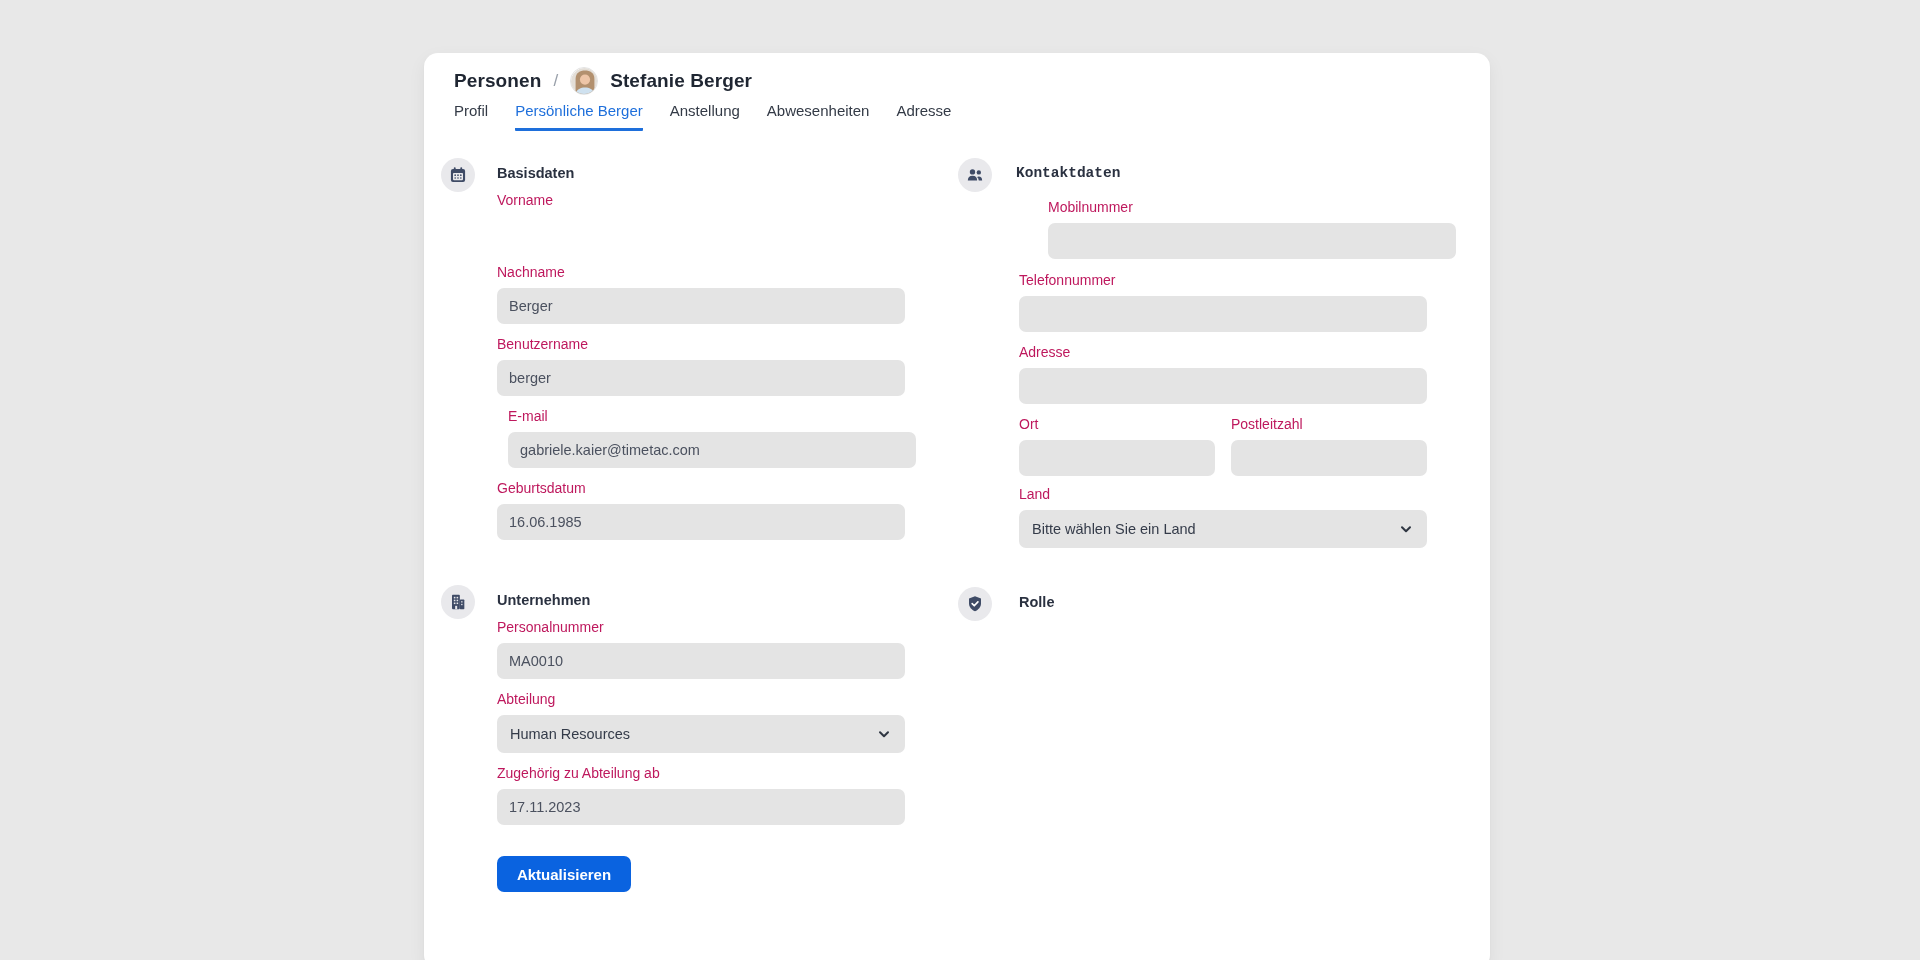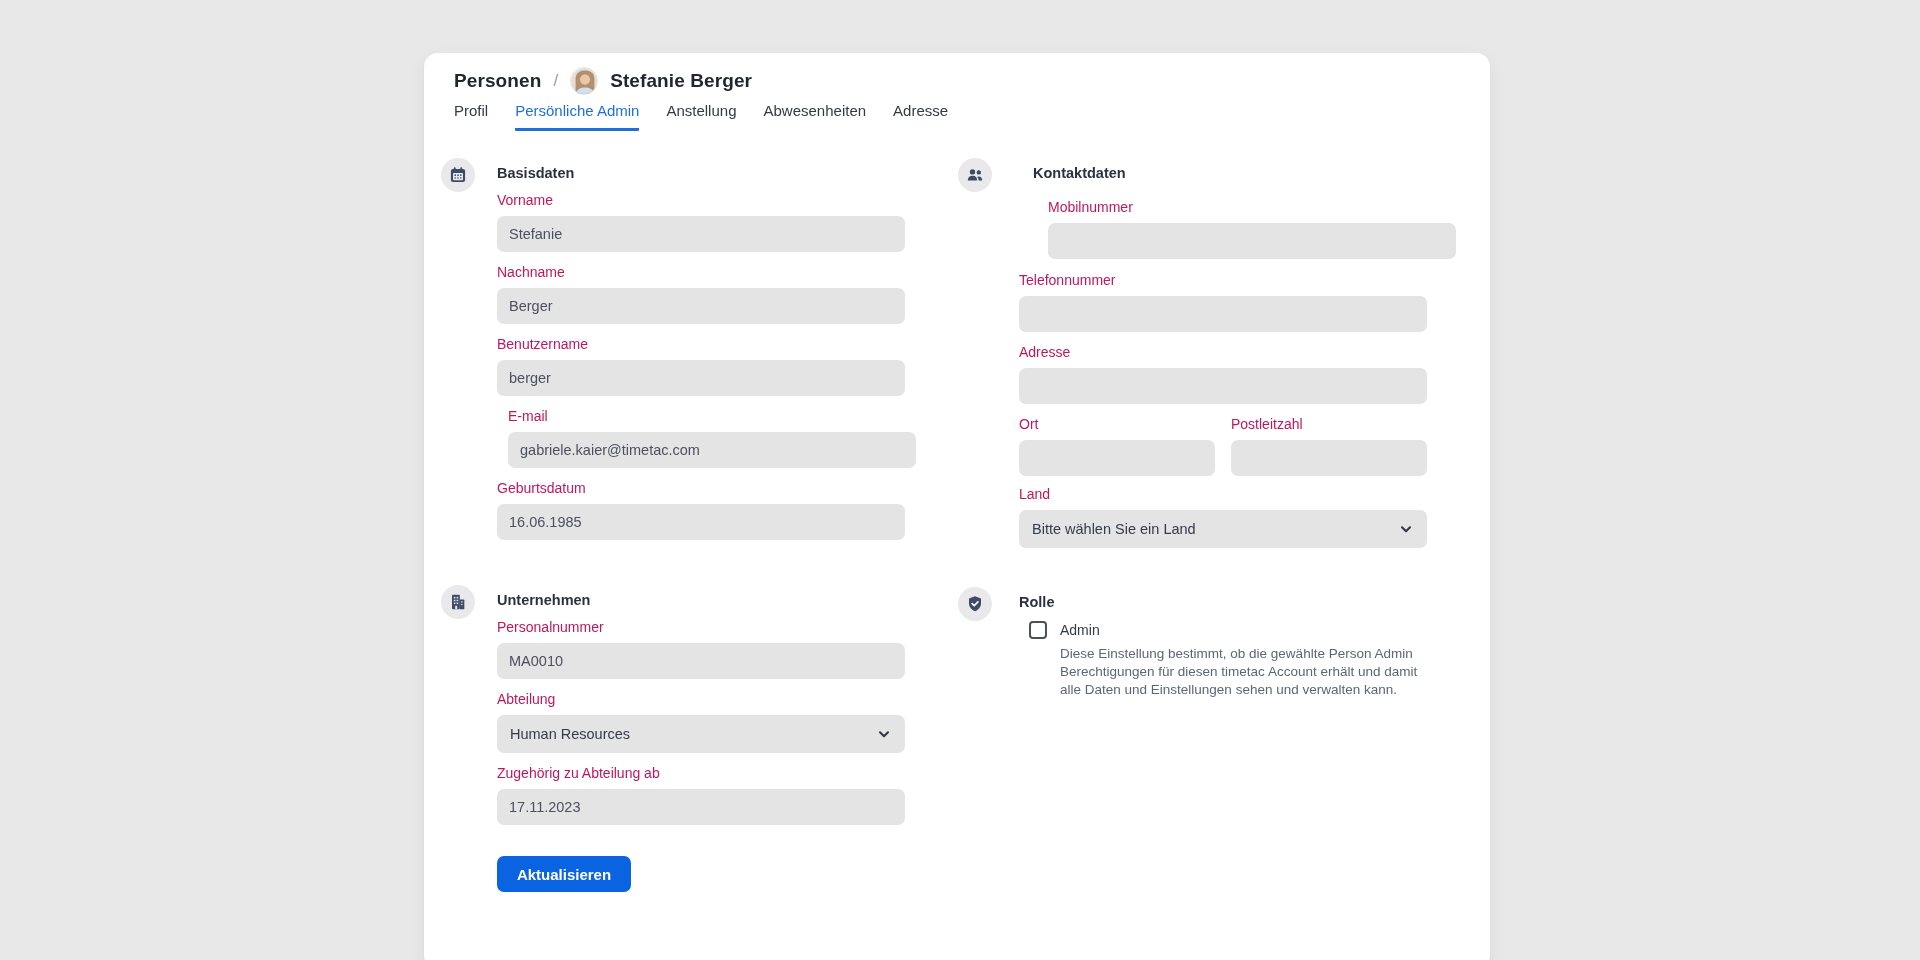--- a/index.html
+++ b/index.html
@@ -97,21 +97,21 @@
           <circle cx="14" cy="11.6" r="5.1" fill="#edc5a7"></circle>
           <path d="M3.6 28 C4.8 21.4 9.4 19.4 14 19.4 C18.6 19.4 23.2 21.4 24.4 28 Z" fill="#cfe1ef"></path>
         </g>
       </svg>
     </span>
     <span class="crumb">Stefanie Berger</span>
   </div>
 
   <div class="tabbar">
     <span class="tab">Profil</span>
-    <span class="tab active">Persönliche Admin</span>
+    <span class="tab active">Persönliche Berger</span>
     <span class="tab">Anstellung</span>
     <span class="tab">Abwesenheiten</span>
     <span class="tab">Adresse</span>
   </div>
 
   <div class="sec-icon" style="left:17px; top:105px;">
     <svg width="20" height="20" viewBox="0 0 24 24">
       <rect x="3.5" y="4.8" width="17" height="15.7" rx="2.4" fill="#3f4b66"></rect>
       <rect x="7" y="2.6" width="2.2" height="4" rx="1" fill="#3f4b66"></rect>
       <rect x="14.8" y="2.6" width="2.2" height="4" rx="1" fill="#3f4b66"></rect>
@@ -121,21 +121,20 @@
         <circle cx="15.4" cy="12.2" r="1" fill="#3f4b66"></circle>
       <circle cx="8.6" cy="15.6" r="1" fill="#3f4b66"></circle>
         <circle cx="12" cy="15.6" r="1" fill="#3f4b66"></circle>
         <circle cx="15.4" cy="15.6" r="1" fill="#3f4b66"></circle>
     </svg>
   </div>
   <div class="sec-title" style="left:73px; top:112px;">Basisdaten</div>
 
   <div class="fld" style="left:73px; top:139px;">
     <span class="lbl">Vorname</span>
-    <input class="txt" type="text" value="Stefanie" style="">
   </div>
   <div class="fld" style="left:73px; top:211px;">
     <span class="lbl">Nachname</span>
     <input class="txt" type="text" value="Berger" style="">
   </div>
   <div class="fld" style="left:73px; top:283px;">
     <span class="lbl">Benutzername</span>
     <input class="txt" type="text" value="berger" style="">
   </div>
   <div class="fld" style="left:84px; top:355px;">
@@ -148,21 +147,21 @@
   </div>
 
   <div class="sec-icon" style="left:534px; top:105px;">
     <svg width="20" height="20" viewBox="0 0 24 24" fill="#3f4b66">
       <circle cx="9" cy="8.3" r="3.2"></circle>
       <circle cx="16.6" cy="8.9" r="2.6"></circle>
       <path d="M3.4 18.6 q0-5.7 5.6-5.7 q5.6 0 5.6 5.7 z"></path>
       <path d="M15.3 18.6 h5.3 q0-4.7-4.3-4.7 q-1 0-1.8 0.4 q1.9 1.6 2 4.3 z" transform="translate(0,0)"></path>
     </svg>
   </div>
-  <div class="sec-title" style="left:609px; top:112px;">Kontaktdaten</div>
+  <div class="sec-title" style="left:592px; top:112px;font-family:Liberation Mono, monospace;">Kontaktdaten</div>
 
   <div class="fld" style="left:624px; top:146px;">
     <span class="lbl">Mobilnummer</span>
     <input class="txt" type="text" value="" style="">
   </div>
   <div class="fld" style="left:595px; top:219px;">
     <span class="lbl">Telefonnummer</span>
     <input class="txt" type="text" value="" style="">
   </div>
   <div class="fld" style="left:595px; top:291px;">
@@ -227,23 +226,16 @@
   </div>
 
   <div class="sec-icon" style="left:534px; top:534px;">
     <svg width="20" height="20" viewBox="0 0 24 24">
       <path d="M12 2.8 L19.2 5.3 V11 C19.2 15.6 16.1 18.8 12 20.8 C7.9 18.8 4.8 15.6 4.8 11 V5.3 Z" fill="#3f4b66"></path>
       <path d="M8.6 11.6 L11.1 14.1 L15.5 9.4" stroke="#ffffff" stroke-width="2" fill="none" stroke-linecap="round" stroke-linejoin="round"></path>
     </svg>
   </div>
   <div class="sec-title" style="left:595px; top:541px;">Rolle</div>
 
-  <div class="admin-row">
-    <input type="checkbox" class="chk" style="">
-    <span class="admin-texts">
-      <span class="admin-label">Admin</span>
-      <span class="admin-desc">Diese Einstellung bestimmt, ob die gewählte Person Admin Berechtigungen für diesen timetac Account erhält und damit alle Daten und Einstellungen sehen und verwalten kann.</span>
-    </span>
-  </div>
 
   <button class="btn-primary">Aktualisieren</button>
 
 </div>
 
 </body></html>

